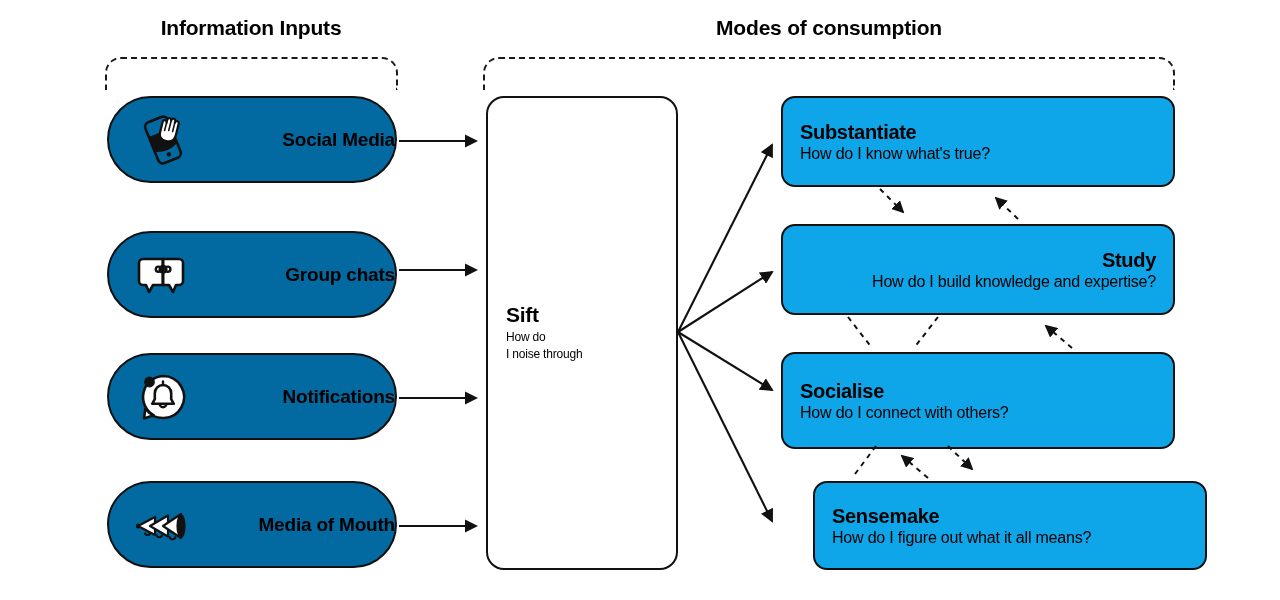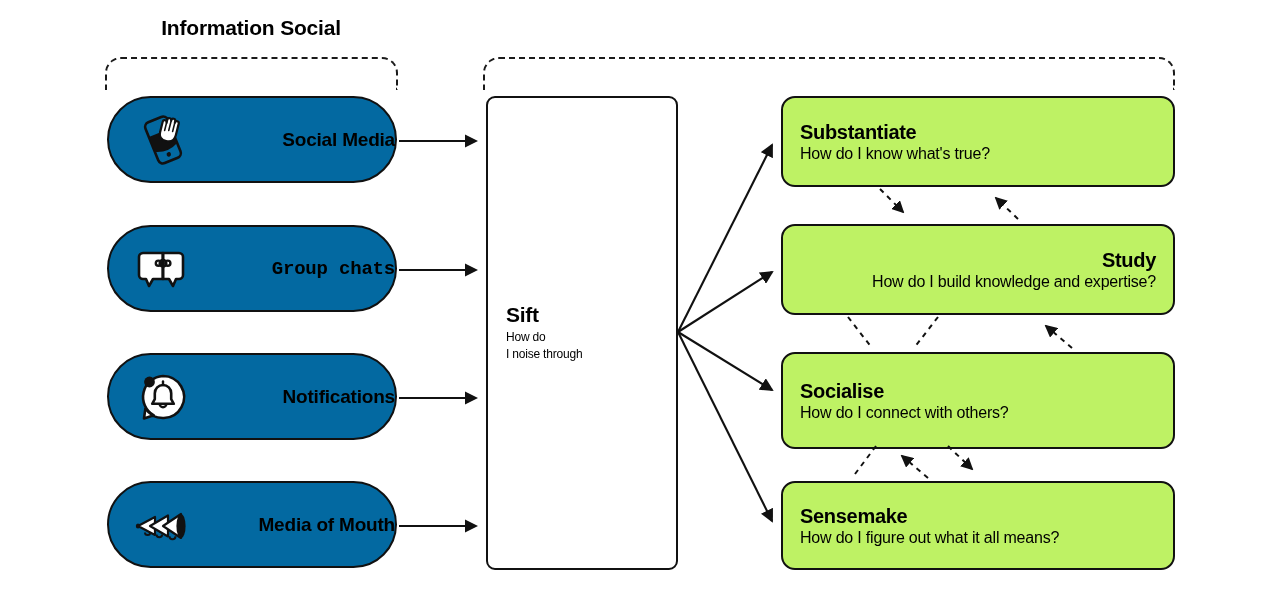--- a/index.html
+++ b/index.html
@@ -69,33 +69,33 @@
     justify-content: center;
   }
   .input-pill .pill-label {
     font-size: 19px;
     font-weight: bold;
     letter-spacing: -0.2px;
     margin-left: 12px;
     color: #000;
   }
   #pill-0 { top: 96px; }
-  #pill-1 { top: 225px; font-family: Liberation Mono, monospace; }
+  #pill-1 { top: 231px; }
   #pill-2 { top: 353px; }
   #pill-3 { top: 481px; }
 
   
   #sift-box {
     position: absolute;
     left: 486px;
     top: 96px;
     width: 192px;
     height: 474px;
     border: 2.5px solid #111;
-    border-radius: 9px;
+    border-radius: 18px;
     box-sizing: border-box;
     background: #fff;
     display: flex;
     flex-direction: column;
     justify-content: center;
     padding: 0 18px;
   }
   #sift-box .node-title {
     font-size: 21px;
     font-weight: bold;
@@ -109,40 +109,40 @@
   }
 
   
   .mode-box {
     position: absolute;
     left: 781px;
     width: 394px;
     border: 2.5px solid #111;
     border-radius: 14px;
     box-sizing: border-box;
-    background: #bef264;
+    background: #0ea5e9;
     display: flex;
     flex-direction: column;
     justify-content: center;
     padding: 0 17px;
   }
   .mode-box .node-title {
     font-size: 20px;
     font-weight: bold;
     letter-spacing: -0.3px;
     margin-bottom: 1px;
   }
   .mode-box .node-sub {
     font-size: 16px;
     letter-spacing: -0.2px;
   }
   #mode-0 { top: 96px;  height: 91px; }
   #mode-1 { top: 224px; height: 91px; align-items: flex-end; }
   #mode-2 { top: 352px; height: 97px; }
-  #mode-3 { top: 481px; height: 89px; }
+  #mode-3 { top: 481px; height: 89px; margin-left: 32px; }
 
   
   .overlay-svg {
     position: absolute;
     left: 0;
     top: 0;
     width: 1280px;
     height: 600px;
     pointer-events: none;
   }
@@ -201,21 +201,22 @@
 
       <marker id="mk-solid" viewBox="0 0 10 10" refX="8.5" refY="5" markerWidth="6.4" markerHeight="6.4" orient="auto-start-reverse">
         <path d="M0 0 L10 5 L0 10 z" fill="#111"></path>
       </marker>
       <marker id="mk-dashed" viewBox="0 0 10 10" refX="8.5" refY="5" markerWidth="6.2" markerHeight="6.2" orient="auto-start-reverse">
         <path d="M0 0 L10 5 L0 10 z" fill="#111"></path>
       </marker>
     </defs>
   </svg>
 
-  <div class="column-heading" id="heading-inputs">Information Social</div>
+  <div class="column-heading" id="heading-inputs">Information Inputs</div>
+  <div class="column-heading" id="heading-modes">Modes of consumption</div>
 
   <div class="dashed-group" id="dashed-inputs"></div>
   <div class="dashed-group" id="dashed-modes"></div>
 
   <div class="input-pill" id="pill-0">
     <span class="pill-icon">
       <svg width="64" height="64" viewBox="0 0 64 64">
           <use href="#sym-smartphone-hand"></use>
         </svg>
     </span>

